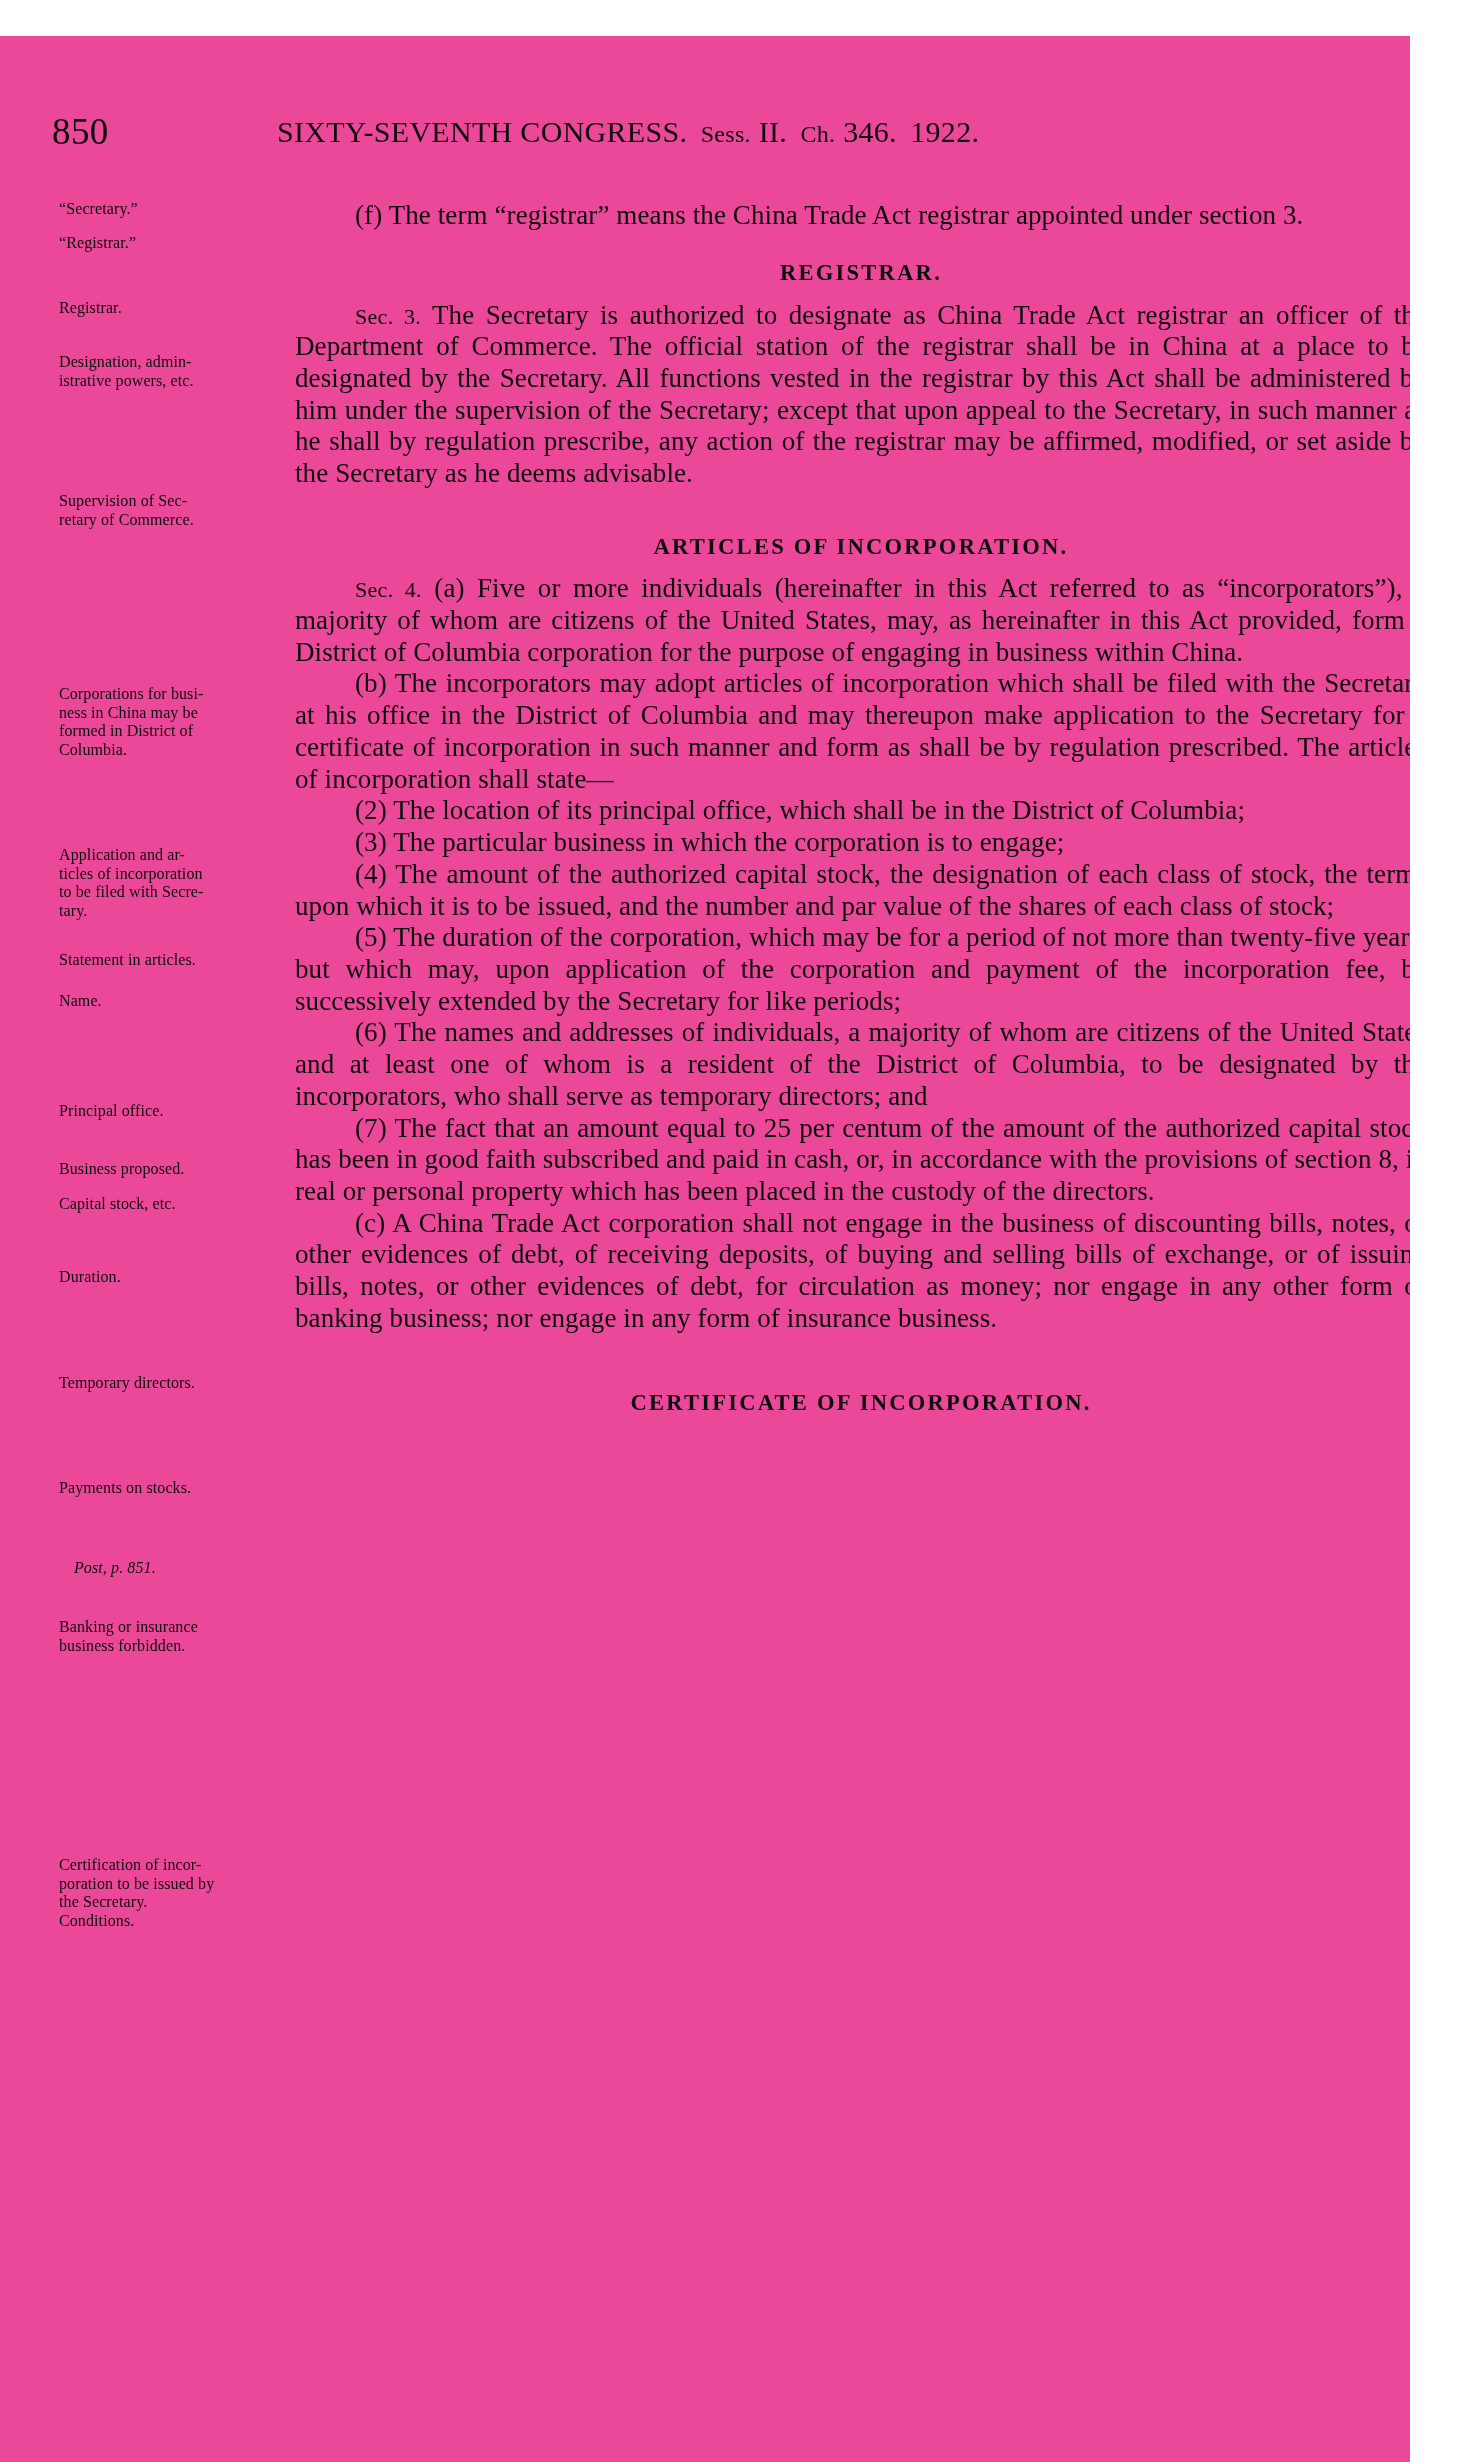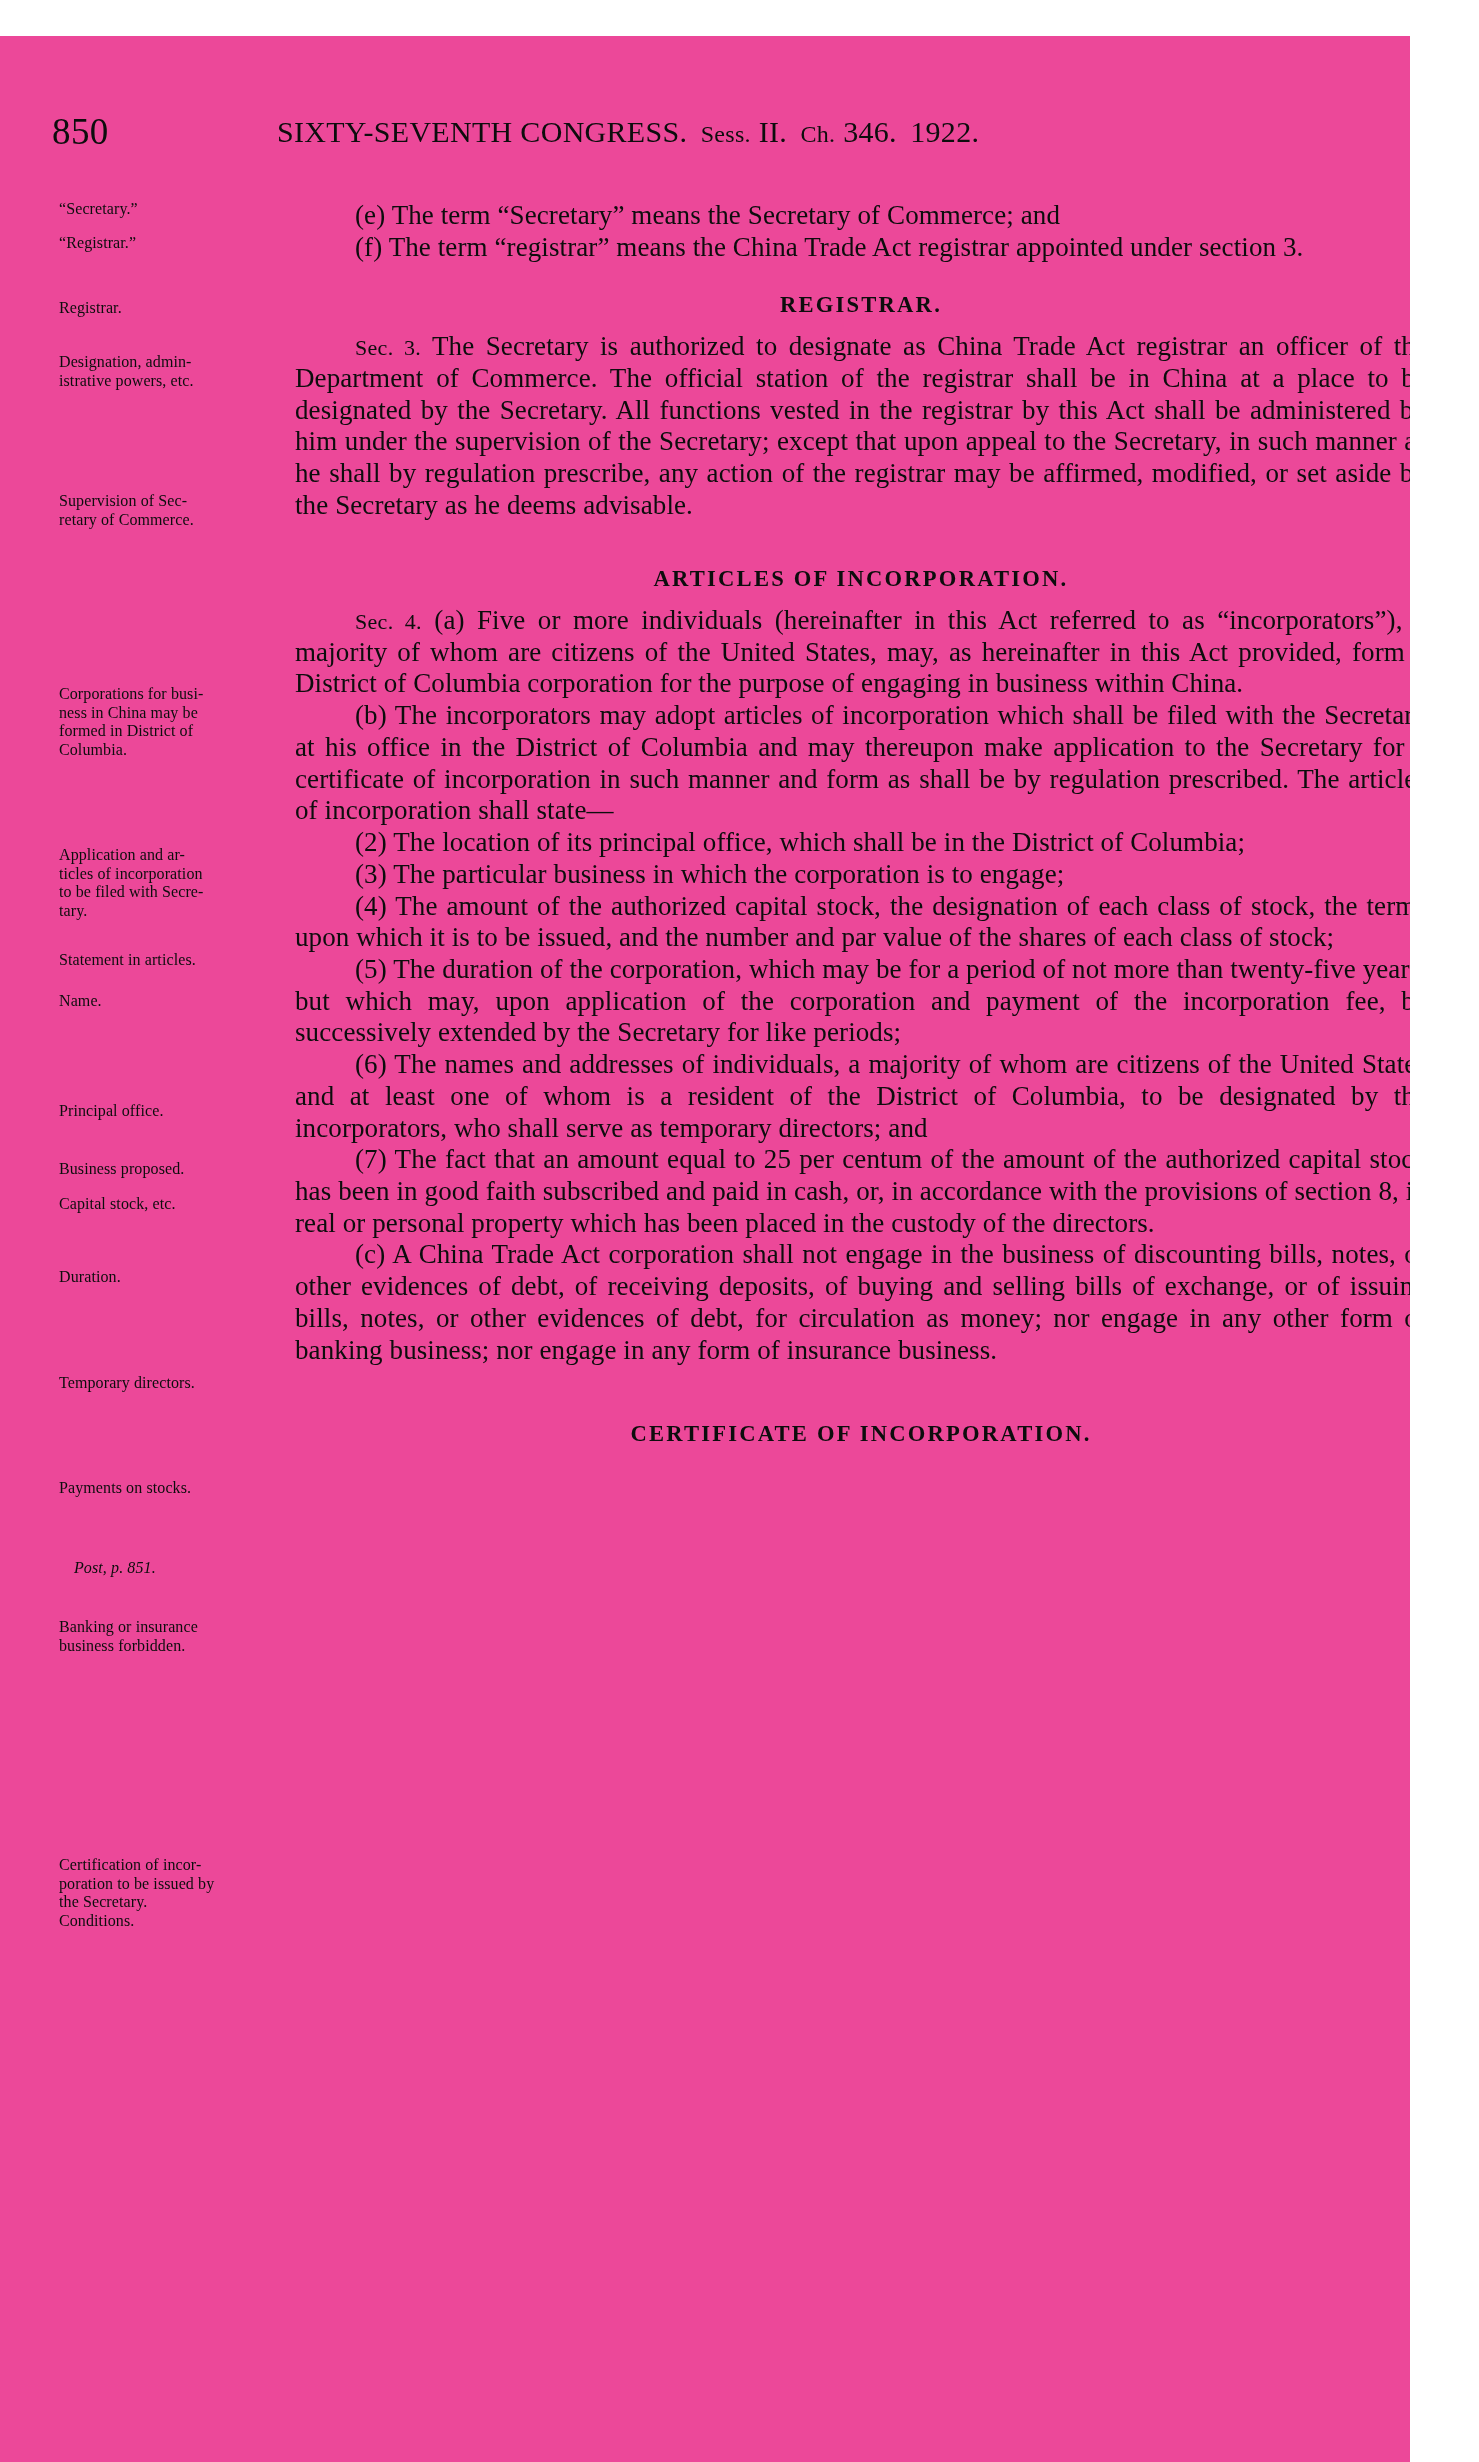--- a/index.html
+++ b/index.html
@@ -141,21 +141,20 @@
     <div class="sidenote left" style="top:1418px; white-space:pre-line">Banking or insurance
 business forbidden.</div>
     <div class="sidenote" style="top:1656px; white-space:pre-line">Certification of incor-
 poration to be issued by
 the Secretary.
 Conditions.</div>
   </div>
 
   <div class="body">
 
-    <p class="para">(e) The term “Secretary” means the Secretary of Commerce; and</p>
     <p class="para">(f) The term “registrar” means the China Trade Act registrar appointed under section 3.</p>
 
     <div class="spacer-m"></div>
     <p class="centerhead">REGISTRAR.</p>
     <div class="spacer-s"></div>
 
     <p class="para"><span class="sc">Sec. 3.</span><span> The Secretary is authorized to designate as China Trade Act registrar an officer of the Department of Commerce. The official station of the registrar shall be in China at a place to be designated by the Secretary. All functions vested in the registrar by this Act shall be administered by him under the supervision of the Secretary; except that upon appeal to the Secretary, in such manner as he shall by regulation prescribe, any action of the registrar may be affirmed, modified, or set aside by the Secretary as he deems advisable.</span></p>
 
     <div class="spacer-l"></div>
     <p class="centerhead">ARTICLES OF INCORPORATION.</p>

